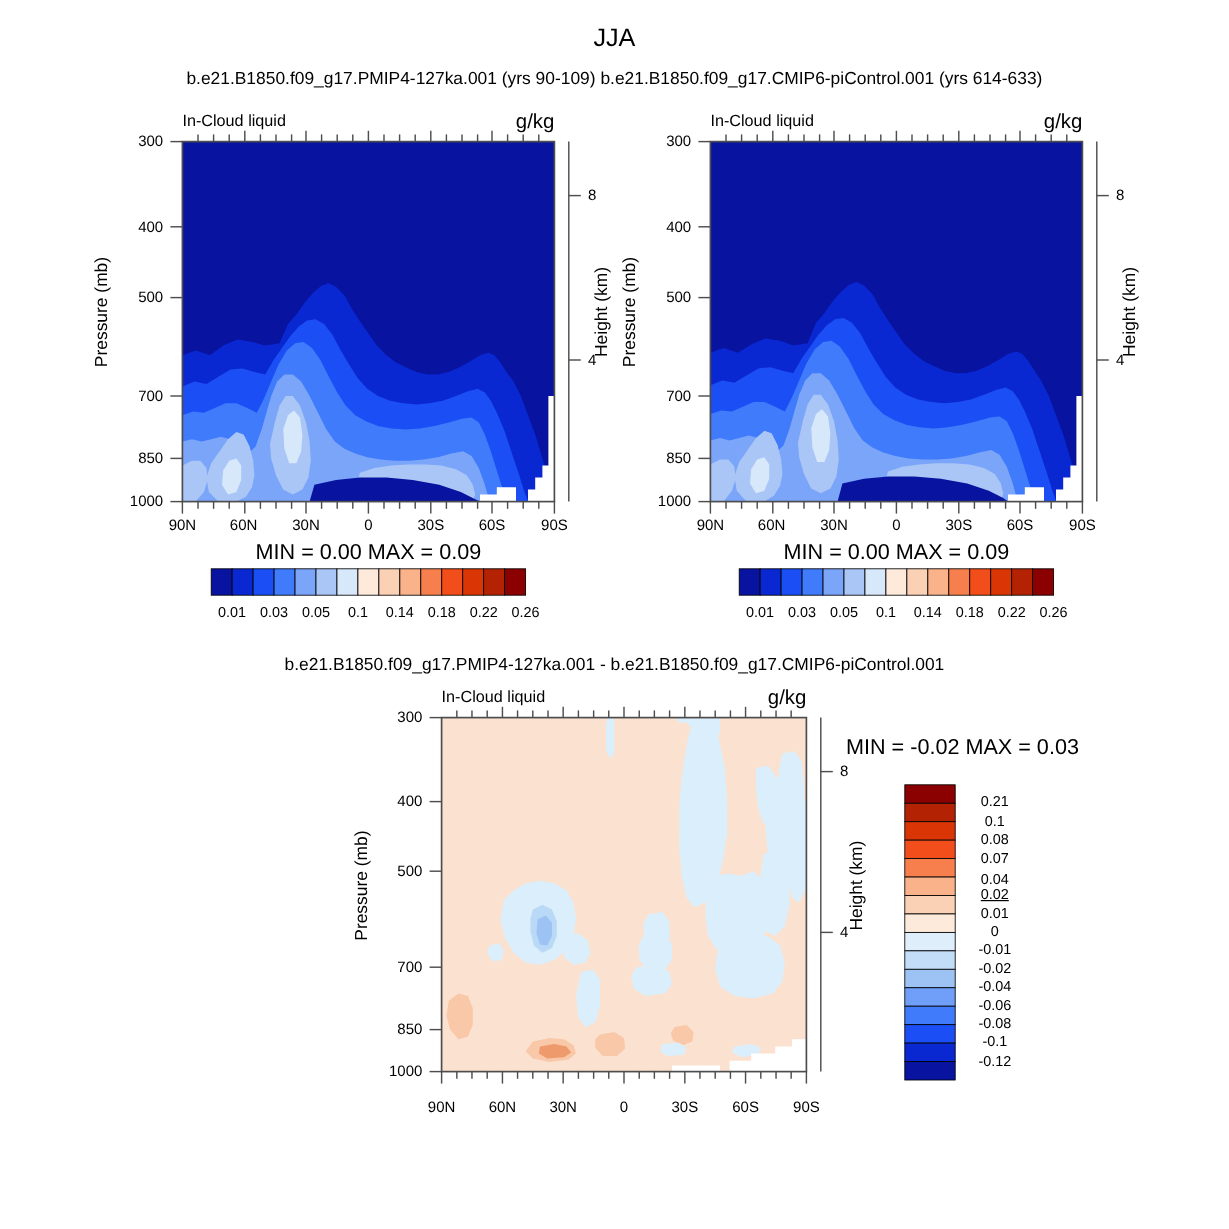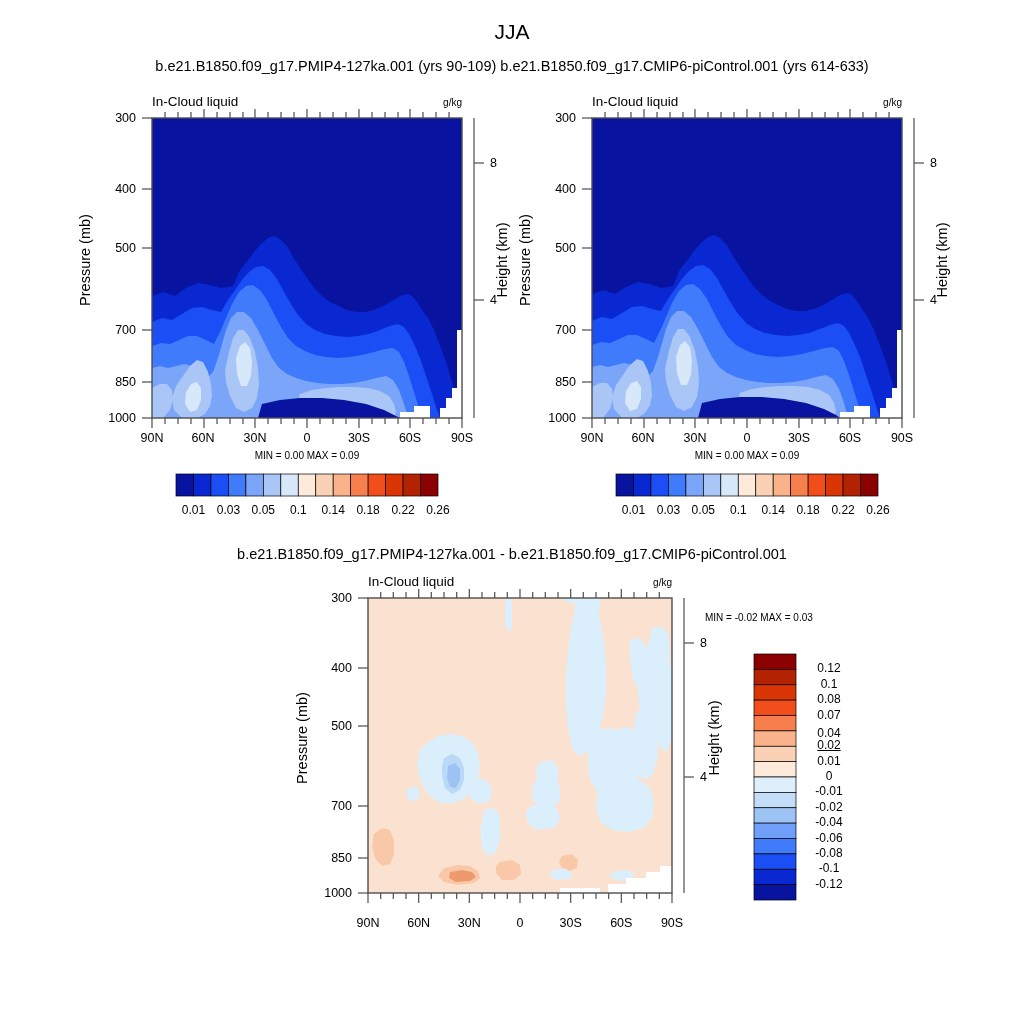--- a/index.html
+++ b/index.html
@@ -16,24 +16,24 @@
   .ttl{
     font-size:21px;text-align:center;width:1024px;top:20px;left:0;
   }
   .subttl{
     font-size:14.5px;text-align:center;width:1024px;top:58px;left:0;
   }
   .difftitle{
     font-size:14.5px;text-align:center;width:1024px;top:546px;left:0;
   }
   .hdrleft{font-size:13.5px;}
-  .hdrright{font-size:10px;}
+  .hdrright{font-size:17px;}
   .ticklbl{font-size:12.5px;}
   .axname{font-size:14.5px;}
-  .minmax{font-size:10px;}
+  .minmax{font-size:18px;}
   .cbarlbl{font-size:12px;}
   .vrot{
     transform:rotate(-90deg);
     transform-origin:center center;
     white-space:nowrap;
   }
   .nowrap{white-space:nowrap;}
   svg{display:block;overflow:visible;}
 </style>
 </head>
@@ -586,21 +586,21 @@
         <rect x="0" y="138.38" width="42" height="15.38" fill="#c3dcf7" stroke="#000000" stroke-width="0.7"></rect>
         <rect x="0" y="153.75" width="42" height="15.38" fill="#9dc2f4" stroke="#000000" stroke-width="0.7"></rect>
         <rect x="0" y="169.13" width="42" height="15.38" fill="#6f9ff9" stroke="#000000" stroke-width="0.7"></rect>
         <rect x="0" y="184.50" width="42" height="15.38" fill="#3f7bfb" stroke="#000000" stroke-width="0.7"></rect>
         <rect x="0" y="199.88" width="42" height="15.38" fill="#1b4ff5" stroke="#000000" stroke-width="0.7"></rect>
         <rect x="0" y="215.25" width="42" height="15.38" fill="#0a28d2" stroke="#000000" stroke-width="0.7"></rect>
         <rect x="0" y="230.63" width="42" height="15.38" fill="#0814a0" stroke="#000000" stroke-width="0.7"></rect>
       </g>
   </svg>
   <div class="abs" style="left:806px;top:654px;width:70px;height:248px;">
-      <div class="cbarlbl abs" style="left: 0px; top: 7.38px; width: 46px; text-align: center;">0.12</div>
+      <div class="cbarlbl abs" style="left: 0px; top: 7.38px; width: 46px; text-align: center;">0.21</div>
       <div class="cbarlbl abs" style="left: 0px; top: 22.75px; width: 46px; text-align: center;">0.1</div>
       <div class="cbarlbl abs" style="left: 0px; top: 38.13px; width: 46px; text-align: center;">0.08</div>
       <div class="cbarlbl abs" style="left: 0px; top: 53.5px; width: 46px; text-align: center;">0.07</div>
       <div class="cbarlbl abs" style="left: 0px; top: 72px; width: 46px; text-align: center;">0.04</div>
       <div class="cbarlbl abs" style="left: 0px; top: 84.25px; width: 46px; text-align: center; text-decoration: underline;">0.02</div>
       <div class="cbarlbl abs" style="left: 0px; top: 99.63px; width: 46px; text-align: center;">0.01</div>
       <div class="cbarlbl abs" style="left: 0px; top: 115px; width: 46px; text-align: center;">0</div>
       <div class="cbarlbl abs" style="left: 0px; top: 130.38px; width: 46px; text-align: center;">-0.01</div>
       <div class="cbarlbl abs" style="left: 0px; top: 145.75px; width: 46px; text-align: center;">-0.02</div>
       <div class="cbarlbl abs" style="left: 0px; top: 161.13px; width: 46px; text-align: center;">-0.04</div>

